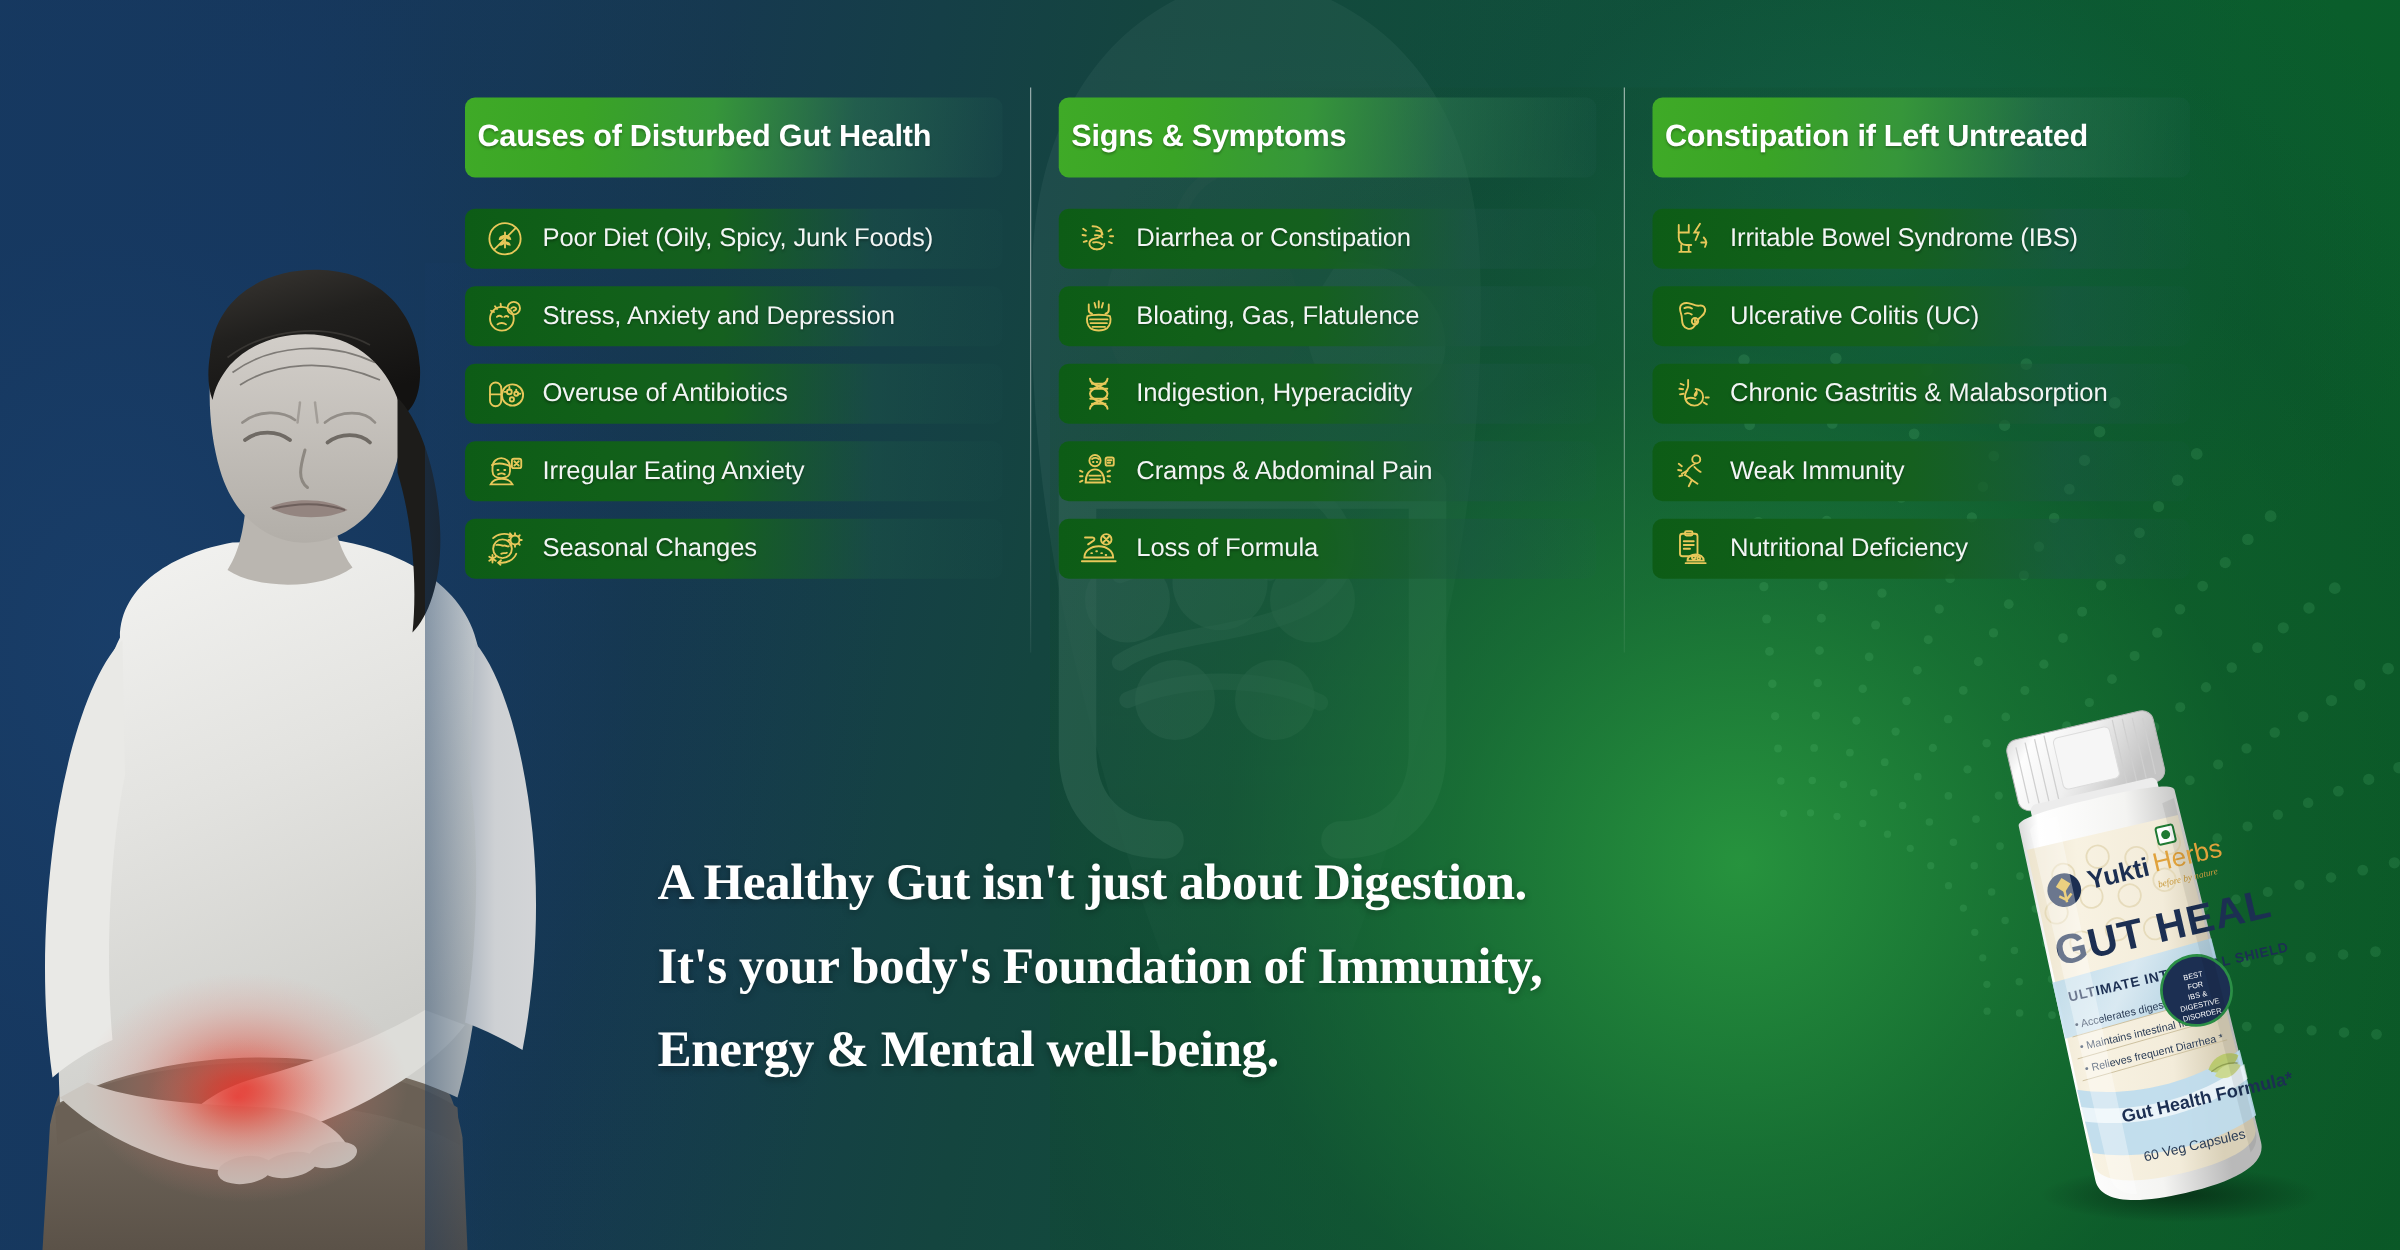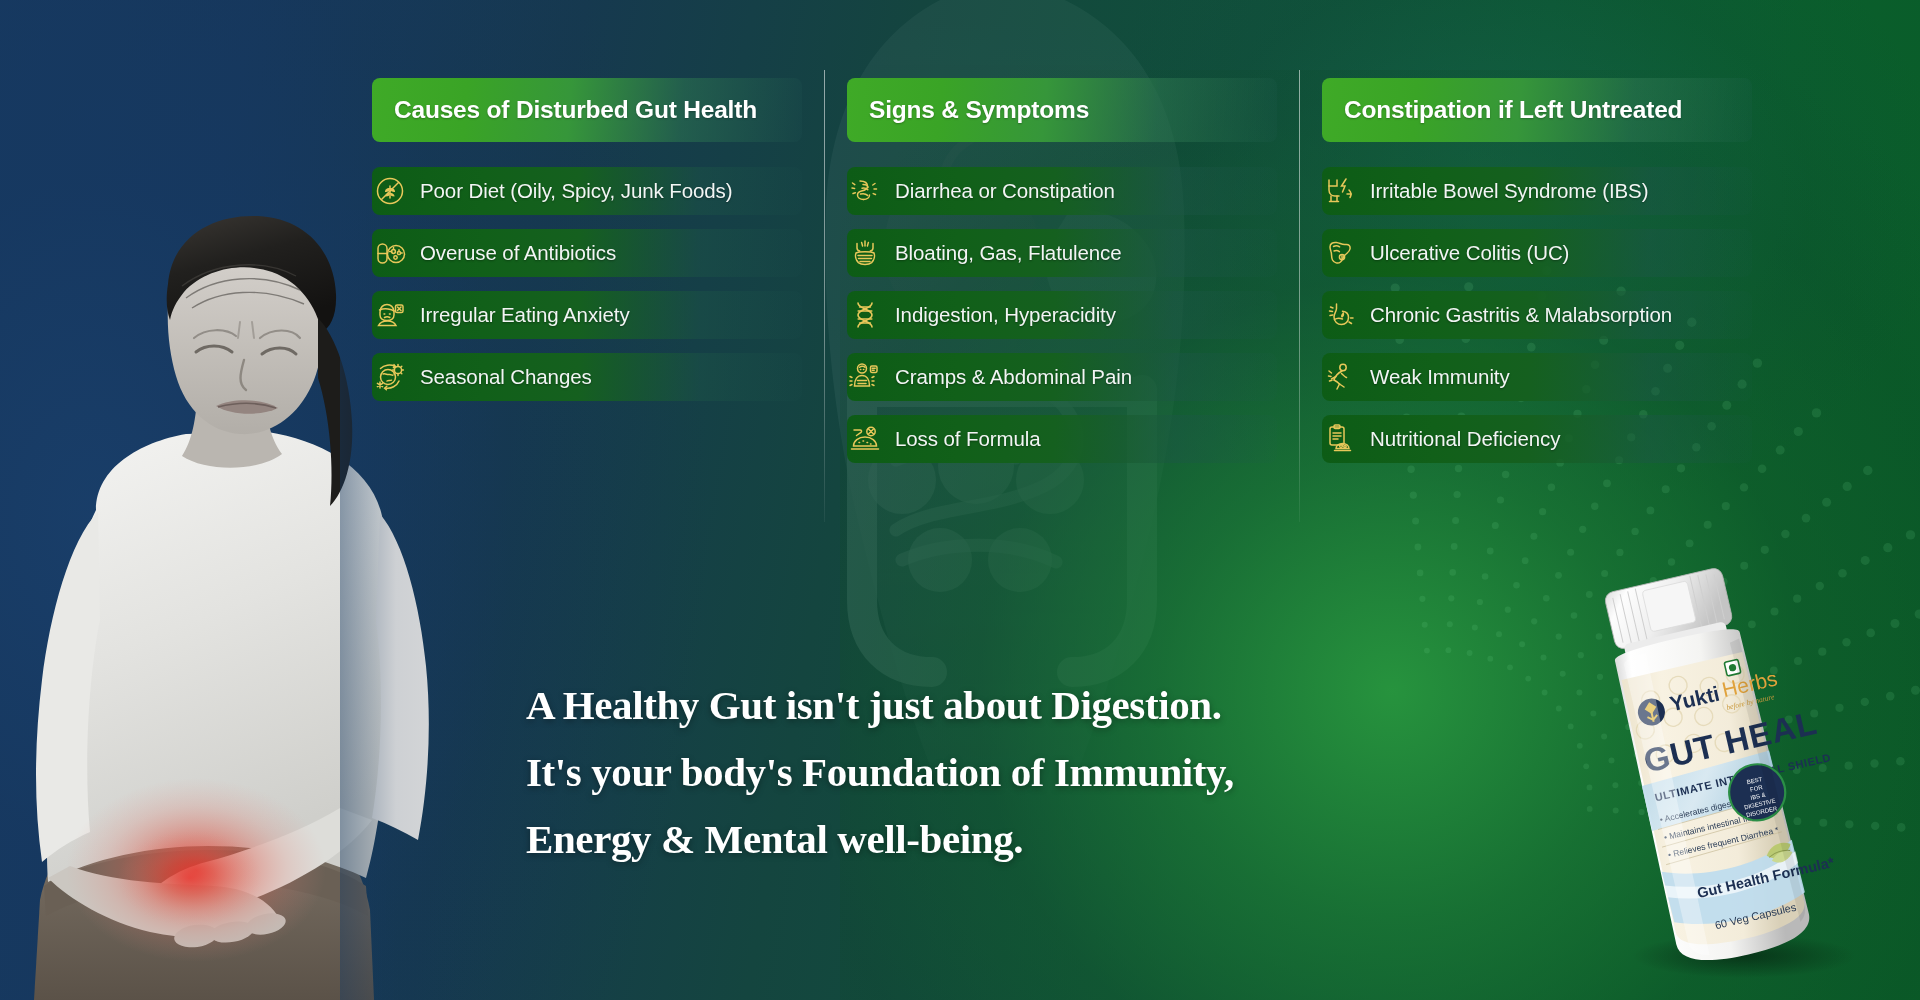--- a/index.html
+++ b/index.html
@@ -86,39 +86,39 @@
     width:1px; height:452px;
     background:linear-gradient(180deg,
       rgba(255,255,255,0.55) 0%,
       rgba(255,255,255,0.42) 55%,
       rgba(255,255,255,0.05) 100%);
   }
   .col-head {
     height:64px;
     border-radius:8px;
     display:flex; align-items:center;
-    padding-left:22px;
+    padding-left:10px;
     background:linear-gradient(95deg,
       #3faa27 0%, #3aa426 22%, #36963a 46%,
       rgba(45,120,80,0.55) 72%, rgba(40,95,95,0.10) 100%);
     margin-bottom:25px;
   }
   .col-head span {
     color:#ffffff;
     font-size:24.5px;
     font-weight:bold;
     letter-spacing:-0.2px;
     text-shadow:0 1px 2px rgba(0,0,0,0.28);
     white-space:nowrap;
   }
   .item {
     height:48px;
     border-radius:8px;
     display:flex; align-items:center;
-    padding-left:1px;
+    padding-left:15px;
     margin-bottom:14px;
     background:linear-gradient(92deg,
       #0d5c16 0%, #116019 26%, #15601f 48%,
       rgba(28,86,70,0.45) 76%, rgba(35,92,92,0.05) 100%);
   }
   .item .ico {
     width:34px; height:34px;
     flex:0 0 34px;
     margin-right:13px;
     display:block;
@@ -545,20 +545,34 @@
             <path d="M17 14 C13 14 12 16 12 18 C15 18 17 17 17 14 Z" fill="#e8c85a" stroke="none"></path>
             <path d="M17 14 C21 14 22 16 22 18 C19 18 17 17 17 14 Z" fill="#e8c85a" stroke="none"></path>
             <path d="M17 19 C13.5 19 12.5 21 12.5 22.5 C15.5 22.5 17 21.5 17 19 Z" fill="#e8c85a" stroke="none"></path>
             <path d="M17 19 C20.5 19 21.5 21 21.5 22.5 C18.5 22.5 17 21.5 17 19 Z" fill="#e8c85a" stroke="none"></path>
             <path d="M8.5 25.5 L25.5 8.5"></path>
           </svg>
         </span>
         <span class="lbl">Poor Diet (Oily, Spicy, Junk Foods)</span>
       </div>
 
+      <div class="item">
+        <span class="ico">
+          <svg viewBox="0 0 34 34" fill="none" stroke="#e8c85a" stroke-width="1.5" stroke-linecap="round">
+            <circle cx="14.5" cy="19" r="9.5"></circle>
+            <path d="M10.5 17.5 C11.8 16.4 13.4 16.4 14.6 17.5"></path>
+            <path d="M16.5 17.5 C17.6 16.6 18.8 16.6 19.6 17.4"></path>
+            <path d="M11 23.5 C12.6 22 16 22 17.8 23.5"></path>
+            <circle cx="24" cy="10.5" r="5"></circle>
+            <path d="M22 10.8 C23 9.4 25 9.4 25.8 10.6 C26.4 11.6 25.2 12.2 24 12.6"></path>
+            <path d="M9 9 L10.6 11.2 M13.5 7 L13.8 9.6 M5.8 12.6 L8.2 13.6"></path>
+          </svg>
+        </span>
+        <span class="lbl">Stress, Anxiety and Depression</span>
+      </div>
 
       <div class="item">
         <span class="ico">
           <svg viewBox="0 0 34 34" fill="none" stroke="#e8c85a" stroke-width="1.5" stroke-linecap="round">
             <rect x="5" y="8" width="9" height="19" rx="4.5"></rect>
             <path d="M5 17.5 L14 17.5"></path>
             <circle cx="23" cy="18" r="8.5"></circle>
             <circle cx="20.5" cy="15.5" r="1.9"></circle>
             <circle cx="26" cy="17" r="1.6"></circle>
             <circle cx="22.5" cy="21.5" r="1.7"></circle>

